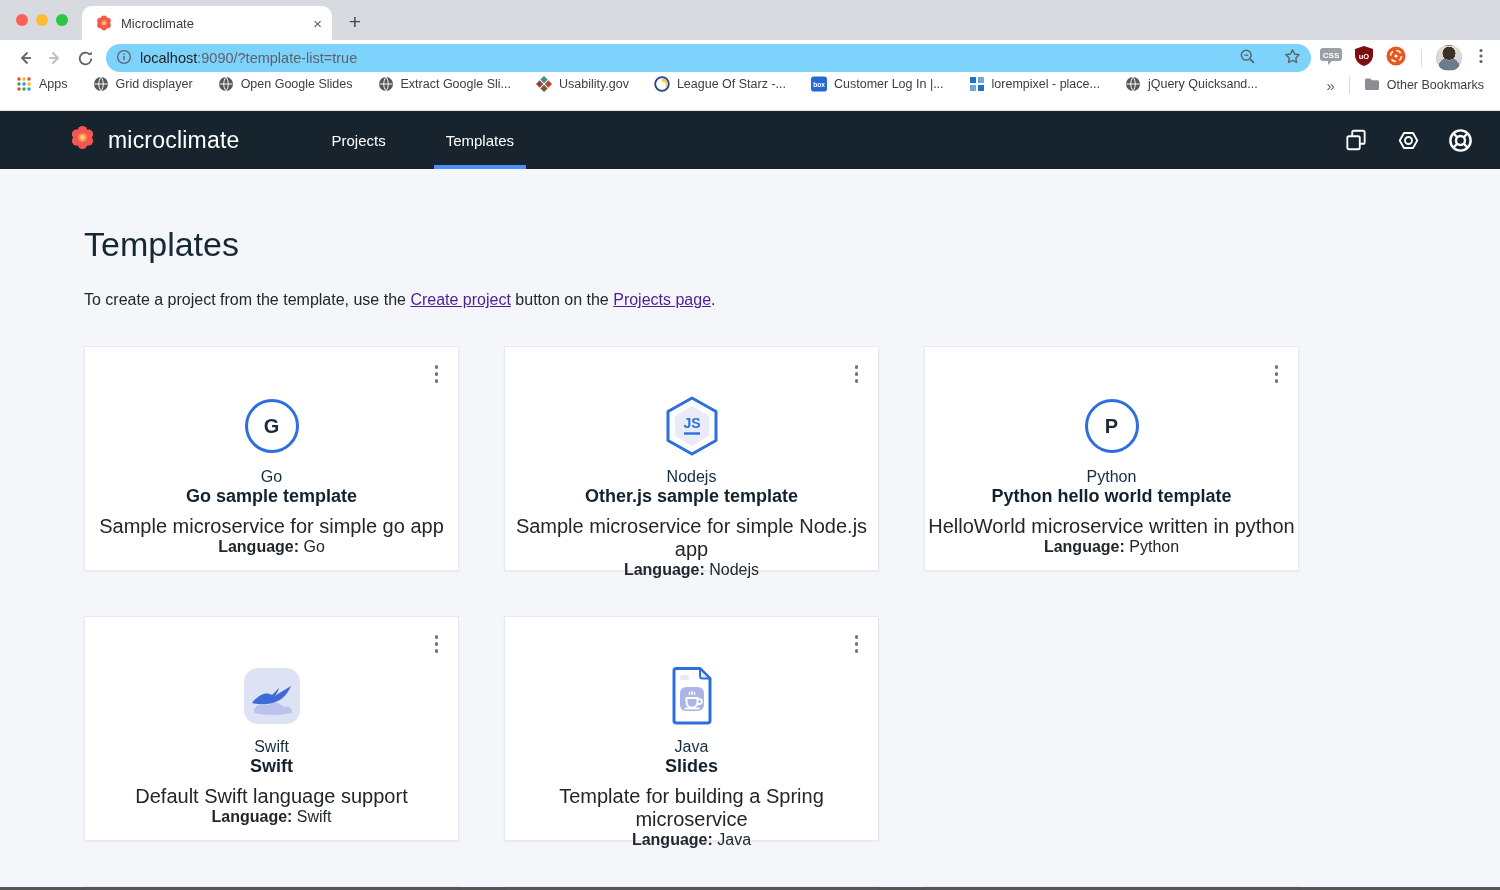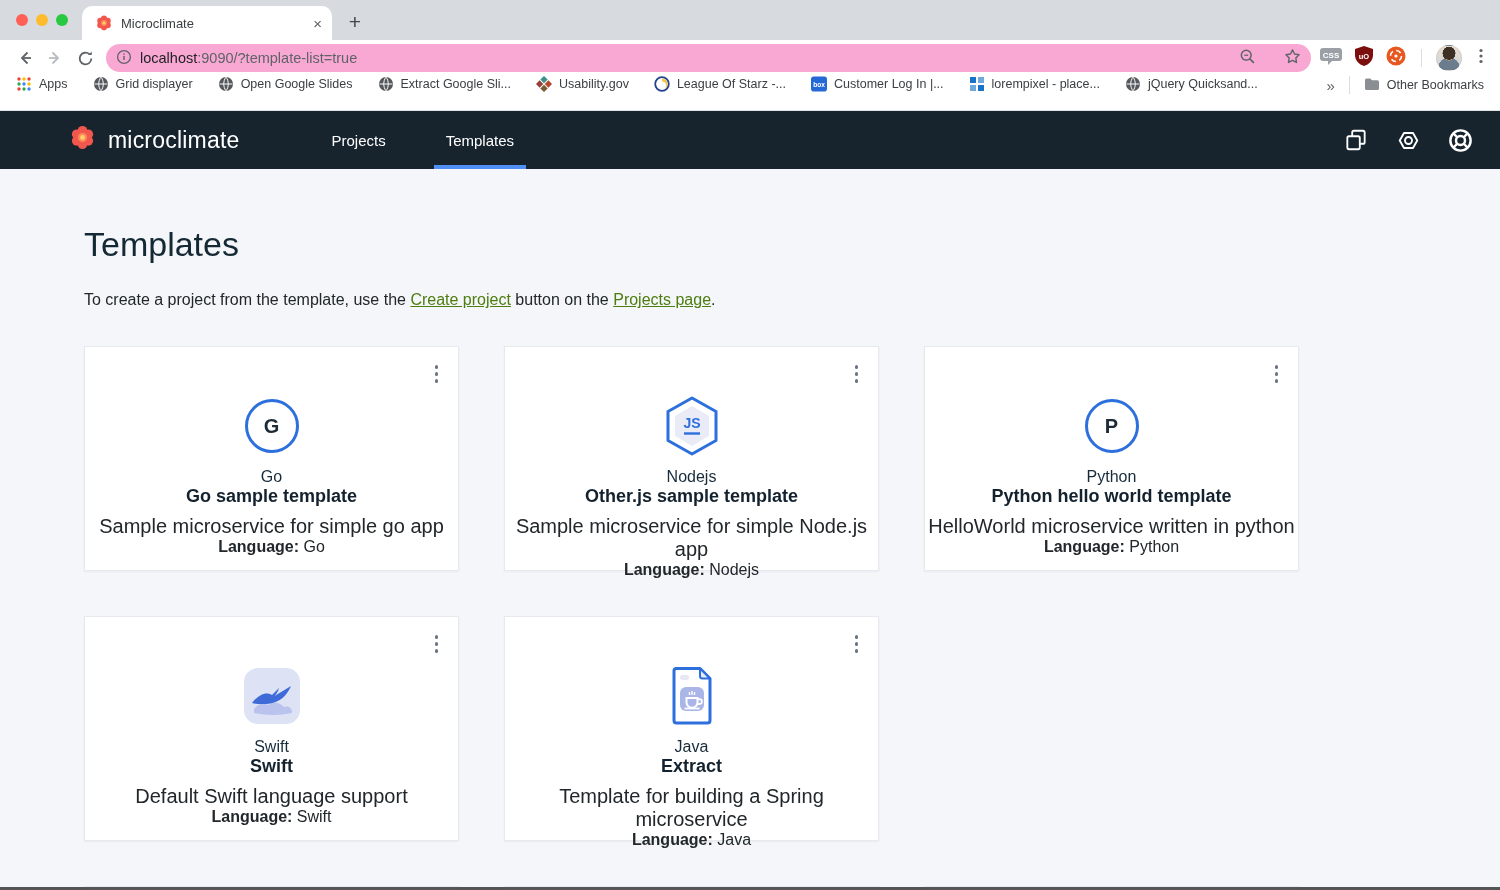--- a/index.html
+++ b/index.html
@@ -20,21 +20,21 @@
     display:flex; align-items:center; gap:9px; padding:0 10px 0 14px;
     margin-left:82px; font-size:13px; color:#3c4043;
   }
   .tab-close { margin-left:auto; color:#5f6368; font-size:15px; line-height:1; cursor:default; }
   .newtab { width:30px; height:30px; display:flex; align-items:center; justify-content:center;
     color:#45494d; font-size:21px; margin:0 0 3px 8px; }
 
   .toolbar { height:36px; background:#fff; display:flex; align-items:center; padding:0 10px; }
   .nav-btn { width:30px; height:30px; display:flex; align-items:center; justify-content:center; border-radius:50%; }
   .urlbar {
-    flex:1; height:28px; background:#f9a8d4; border-radius:14px;
+    flex:1; height:28px; background:#7dd3fc; border-radius:14px;
     display:flex; align-items:center; padding:0 10px; margin:0 8px 0 6px; font-size:14.5px; gap:8px;
   }
   .url-text { display:flex; }
   .url-host { color:#202124; } .url-rest { color:#5f6368; }
   .urlbar .spacer { flex:1; }
   .ext-row { display:flex; align-items:center; gap:10px; }
   .divider-v { width:1px; height:18px; background:#dadce0; margin:0 4px; }
   .avatar { width:26px; height:26px; border-radius:50%;
     background:
       radial-gradient(circle at 50% 30%, #3f3026 0 31%, transparent 32%),
@@ -56,21 +56,21 @@
   .main-nav { display:flex; margin-left:62px; }
   .nav-item { display:flex; align-items:center; padding:12px 30px; color:#ffffff; font-size:15px; position:relative; cursor:pointer; }
   .nav-item.active::after { content:""; position:absolute; left:18px; right:18px; bottom:0; height:4px; background:#4f8ff7; }
   .header-icons { margin-left:auto; display:flex; align-items:center; gap:24px; }
   .hicon { width:28px; height:28px; display:flex; align-items:center; justify-content:center; cursor:pointer; }
 
   
   .content { padding:56px 84px 0; }
   .page-title { font-size:34px; font-weight:300; color:#152935; margin:0 0 26px; line-height:1.15; }
   .intro { font-size:16px; color:#21272a; margin:0 0 36px; line-height:1.25; }
-  .intro a { color:#4d7c0f; text-decoration:underline; cursor:pointer;text-align:center; }
+  .intro a { color:#4c1d95; text-decoration:underline; cursor:pointer;text-align:center; }
 
   .grid { display:grid; grid-template-columns:repeat(3,375px); column-gap:45px; row-gap:45px; }
   .card {
     background:#fff; border:1px solid #e6eaee; box-shadow:0 1px 2px rgba(20,40,60,.05);
     height:225px; position:relative; display:flex; flex-direction:column; align-items:center;
     padding-top:50px; cursor:pointer; text-align:center;
   }
   .card.create { padding-top:52px; }
   .dots { position:absolute; top:14px; right:16px; display:flex; flex-direction:column; gap:3.5px; padding:4px; }
   .dots i { width:3.5px; height:3.5px; border-radius:50%; background:#6b7580; }
@@ -425,21 +425,21 @@
             <path d="M33 3.5 L43 13.5 H35.5 A2.5 2.5 0 0 1 33 11 Z" fill="#e9ebf6" stroke="#2d6fdd" stroke-width="2" stroke-linejoin="round"></path>
             <rect x="13" y="10" width="9" height="5" rx="2.5" fill="#e6e9f4"></rect>
             <rect x="13" y="22" width="24" height="24" rx="6" fill="#aab6e8"></rect>
             <path d="M19.5 33 h11 v4.2 a5.5 5.5 0 0 1 -11 0 Z" fill="none" stroke="#fff" stroke-width="2"></path>
             <path d="M30.5 34.2 h2 a2.4 2.4 0 0 1 0 4.8 h-2" fill="none" stroke="#fff" stroke-width="1.8"></path>
             <path d="M17.5 43.5 h15" stroke="#fff" stroke-width="1.8"></path>
             <path d="M22.5 27 v3 M25 26 v4 M27.5 27 v3" stroke="#fff" stroke-width="1.4"></path>
           </svg>
         </span>
         <div class="card-name">Java</div>
-        <div class="card-title">Extract</div>
+        <div class="card-title">Slides</div>
         <div class="card-desc">Template for building a Spring microservice</div>
         <div class="card-lang"><b>Language:</b> Java</div>
       </div>
     </div>
 
   <div class="grid stub-row">
     <div class="stub"></div>
     <div class="stub"></div>
     <div class="stub"></div>
   </div>

